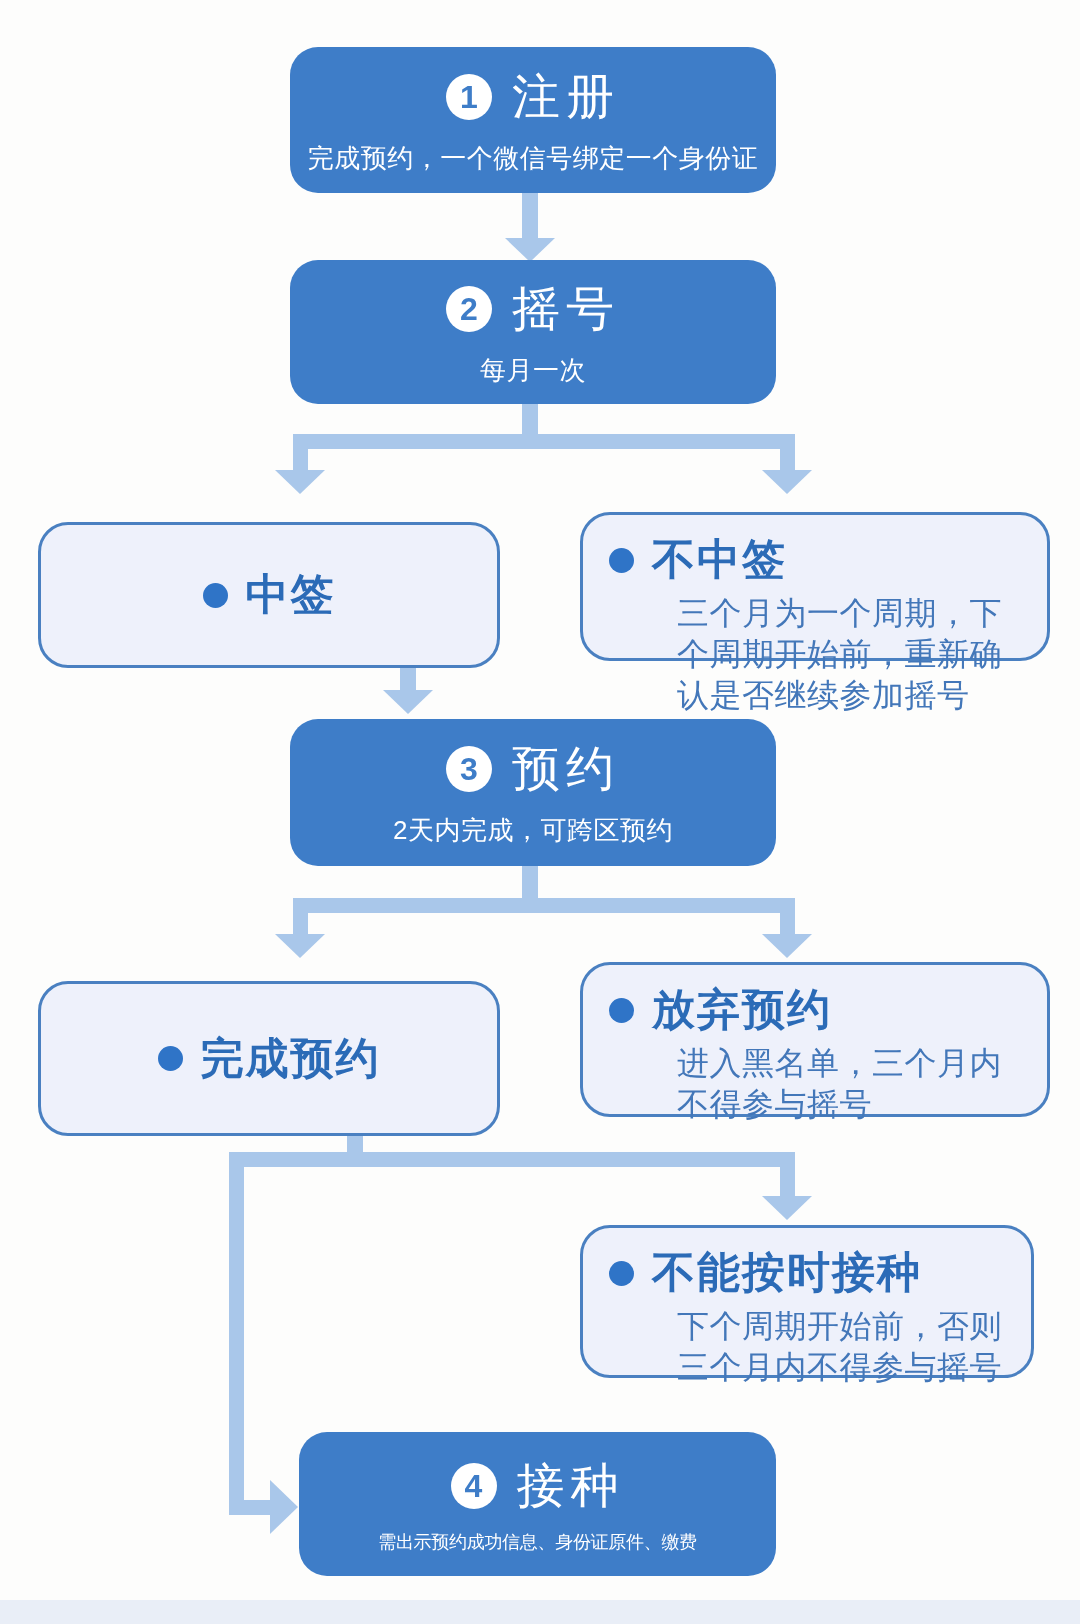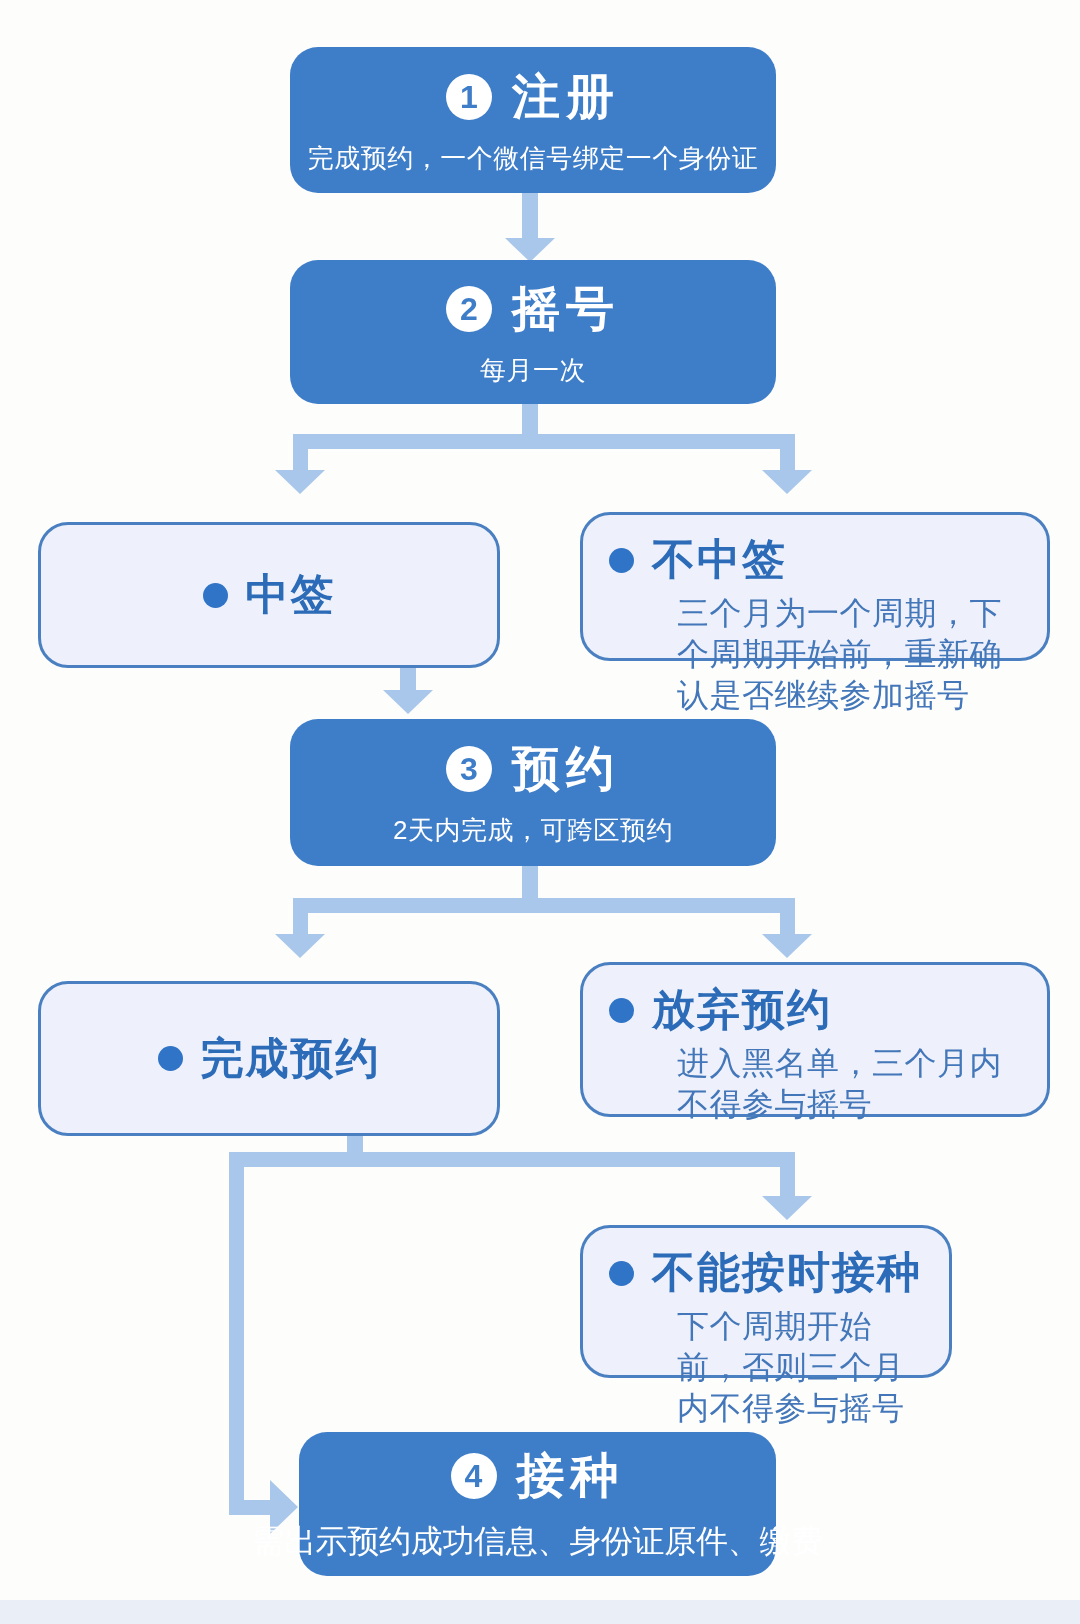--- a/index.html
+++ b/index.html
@@ -27,28 +27,28 @@
   .step-title-row{
     display:flex;align-items:center;gap:16px;
   }
   .num-circle{
     width:46px;height:46px;border-radius:50%;
     background:#ffffff;color:#3e7dc8;
     font-weight:700;font-size:32px;line-height:47px;
     text-align:center;flex:0 0 auto;
   }
   .step-title{
-    color:#ffffff;font-size:48px;font-weight:700;
+    color:#ffffff;font-size:48px;font-weight:400;
     letter-spacing:6px;padding-left:4px;
   }
   .step-sub{
     color:#ffffff;font-size:26px;letter-spacing:0.5px;
     white-space:nowrap;
   }
-  .step-sub.tight{font-size:32px;letter-spacing:-0.3px;}
+  .step-sub.tight{font-size:18px;letter-spacing:-0.3px;}
   
   .outcome{
     position:absolute;
     background:#eef1fb;
     border:3px solid #4a80c1;
     border-radius:30px;
     box-sizing:border-box;
   }
   .outcome.centered{
     display:flex;align-items:center;justify-content:center;margin-top:19px;
@@ -170,21 +170,21 @@
     <div class="outcome-body">进入黑名单，三个月内不得参与摇号</div>
   </div>
 
   <div class="outcome centered" style="left:38px;top:962px;width:462px;height:155px;">
     <div class="outcome-head">
       <span class="bullet"></span>
       <span class="title">完成预约</span>
     </div>
   </div>
 
-  <div class="outcome padded" style="left:580px;top:1225px;width:372px;height:153px;">
+  <div class="outcome padded" style="left:580px;top:1225px;width:454px;height:153px;">
     <div class="outcome-head">
       <span class="bullet"></span>
       <span class="title">不能按时接种</span>
     </div>
     <div class="outcome-body">下个周期开始前，否则三个月内不得参与摇号</div>
   </div>
 
   <div class="step" style="left:299px;top:1432px;width:477px;height:144px;">
     <div class="step-title-row">
       <span class="num-circle">4</span>

